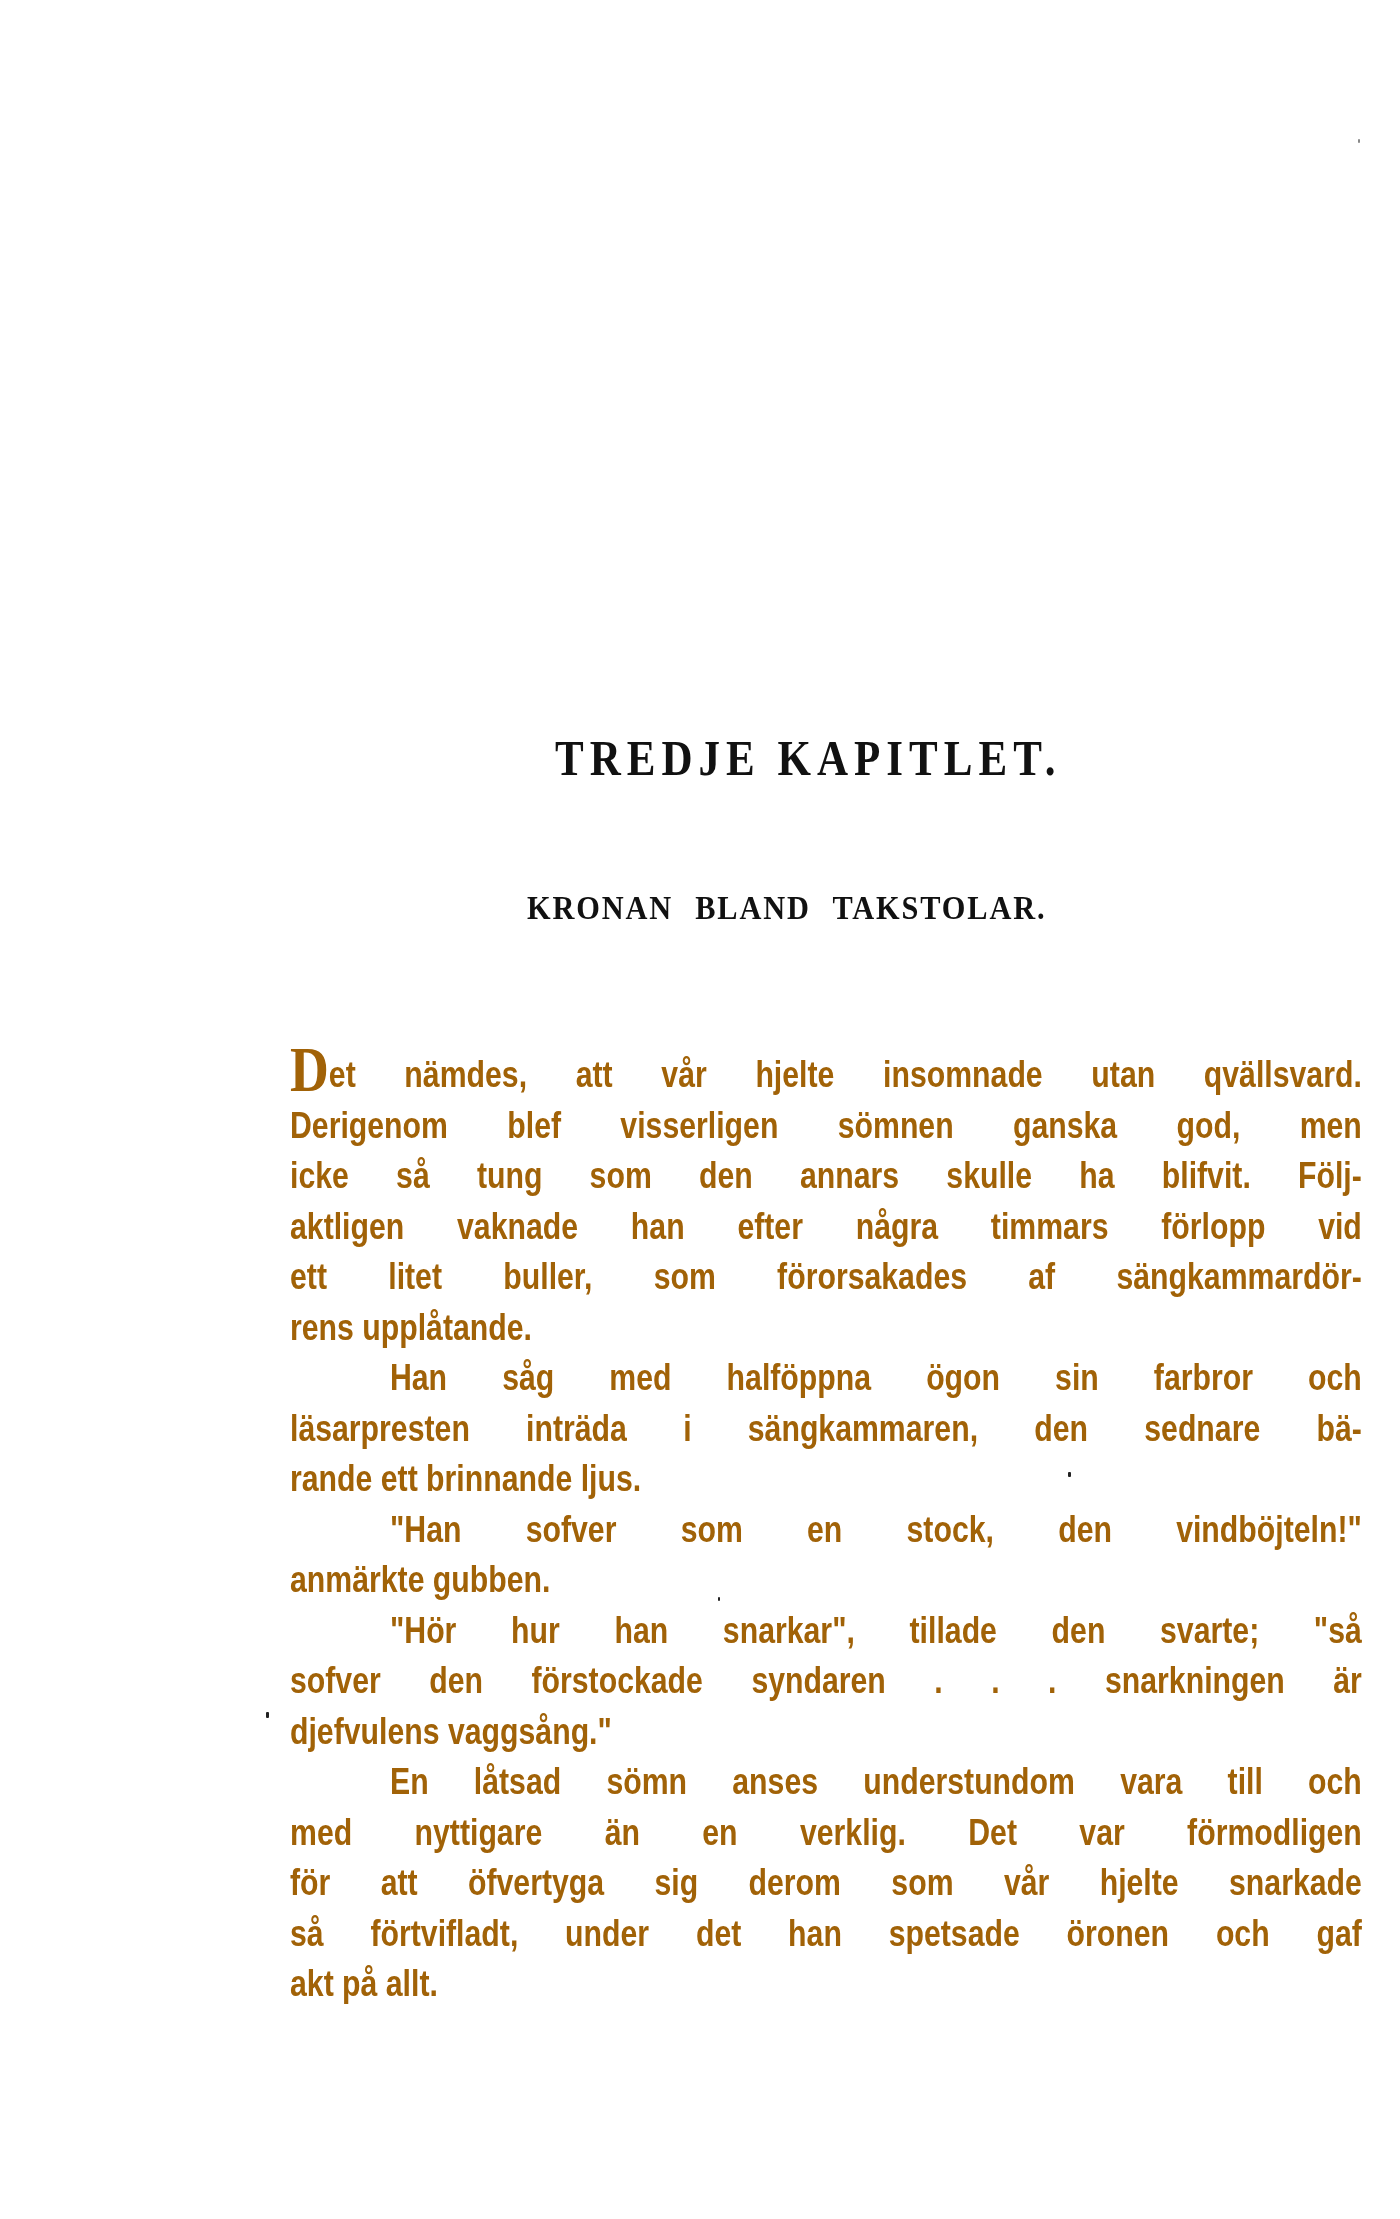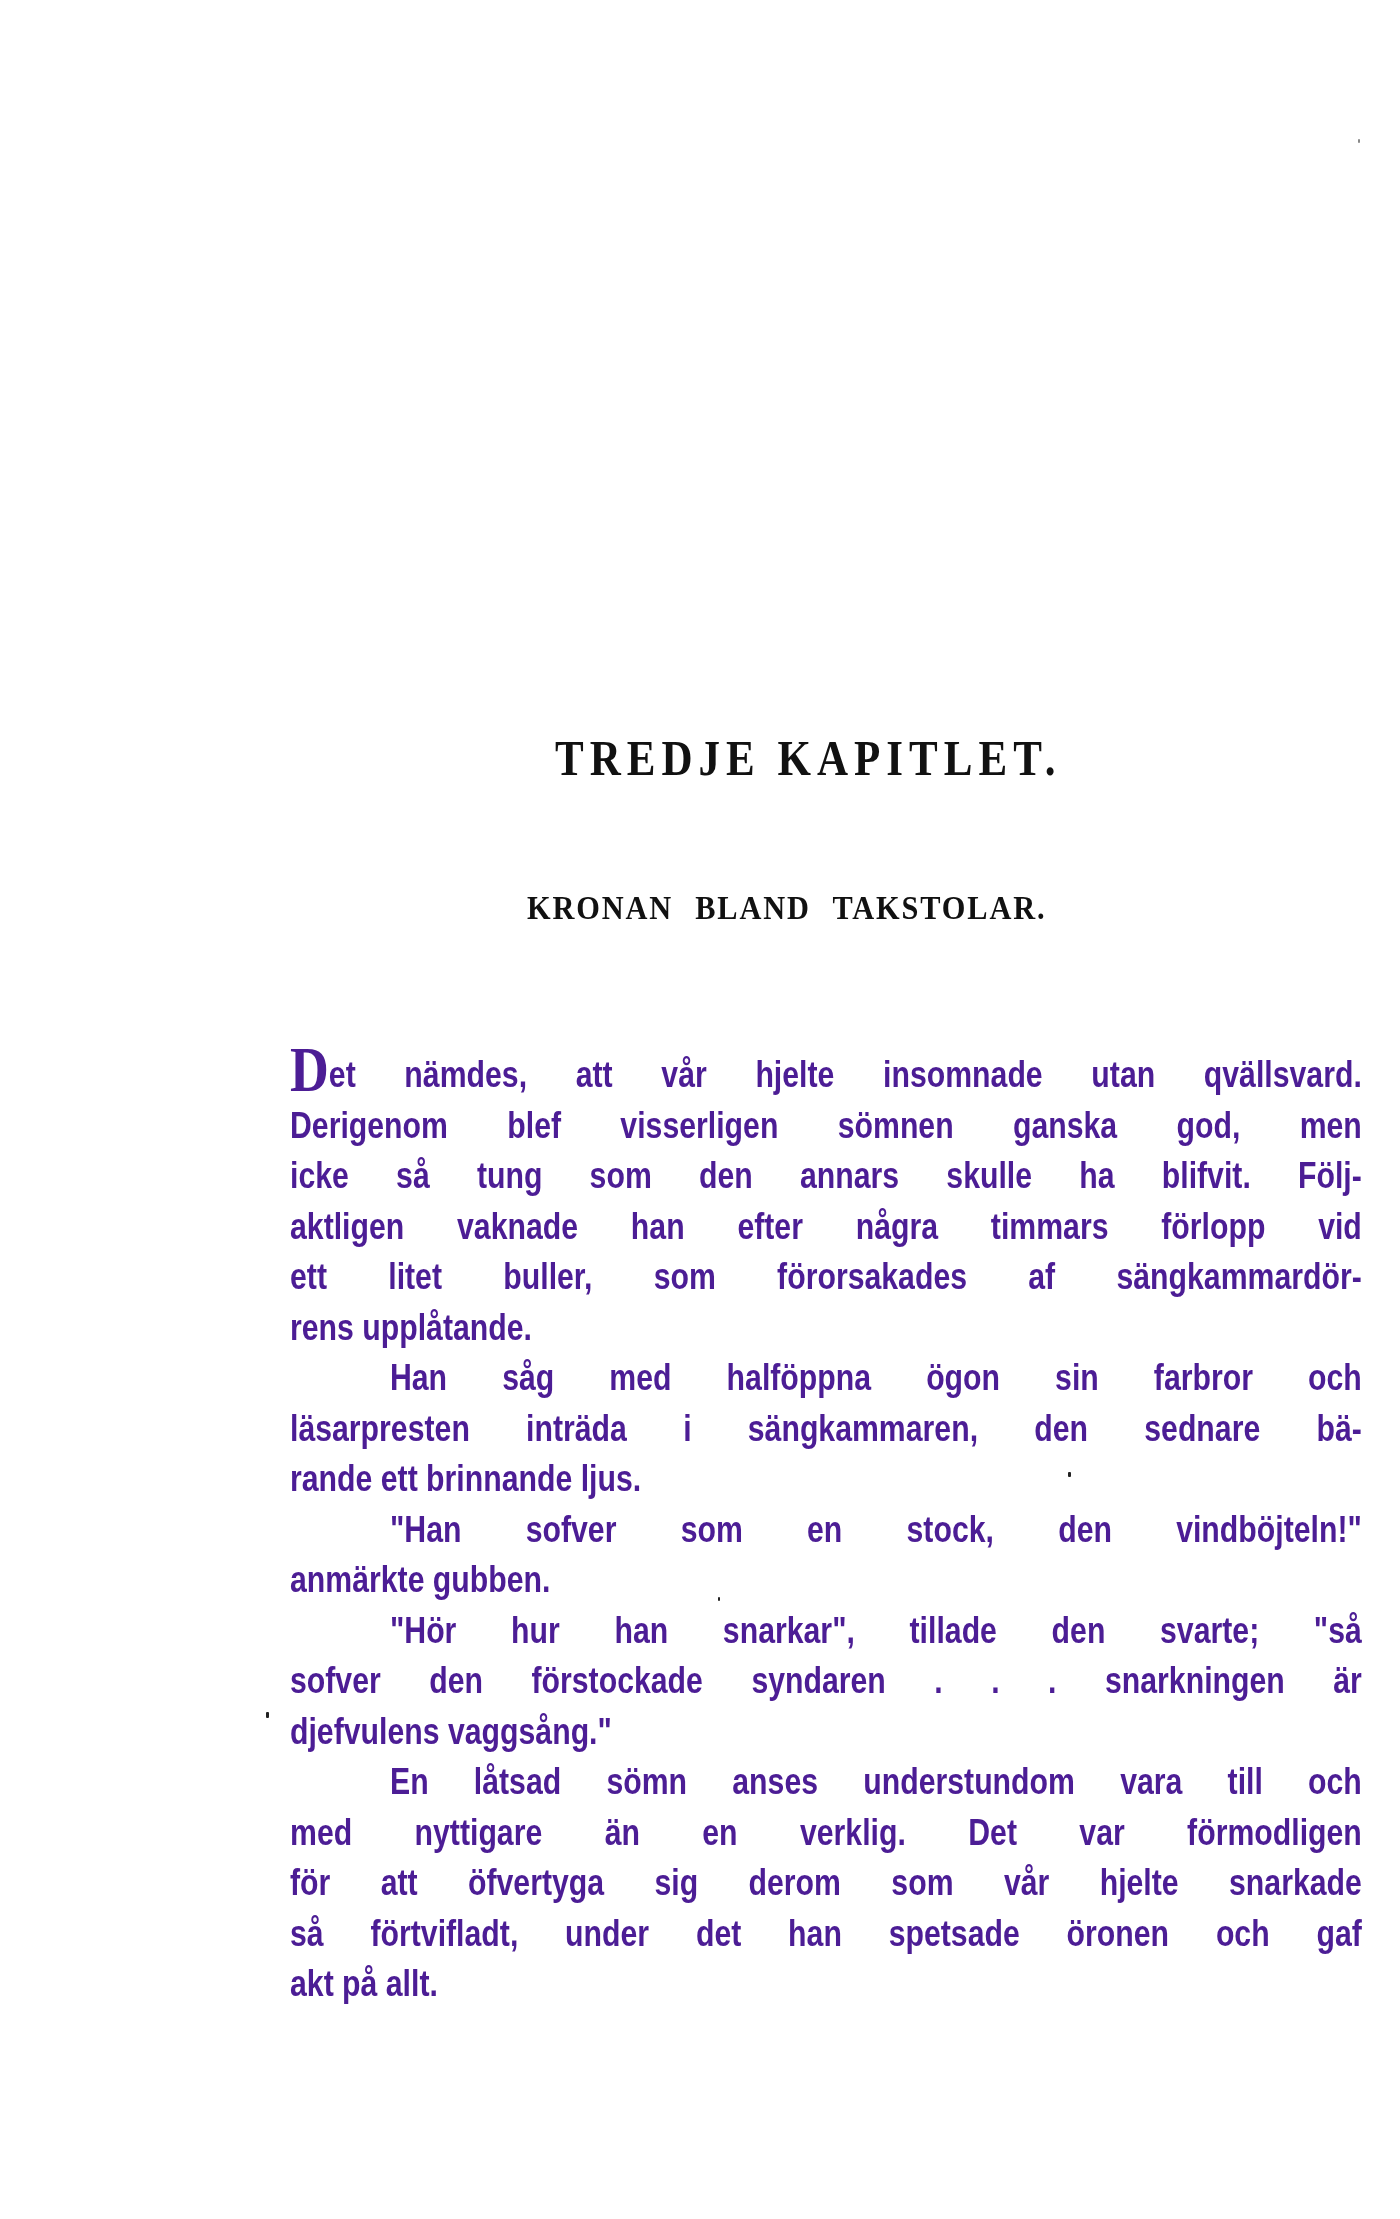--- a/index.html
+++ b/index.html
@@ -14,21 +14,21 @@
   .chapter-subtitle {
     position: absolute; left: 527px; top: 890px;
     font-family: "Liberation Serif", "DejaVu Serif", serif;
     font-weight: bold; font-size: 33px; letter-spacing: 2px; color: #111;
     white-space: nowrap; line-height: 36px; word-spacing: 14px;
     transform: scaleX(0.92); transform-origin: left top;
   }
   .body-text {
     position: absolute; left: 290px; top: 1050px; width: 1072px;
     font-family: "Liberation Sans Narrow", "Liberation Sans", "DejaVu Sans", sans-serif;
-    font-weight: bold; color: #4c1d95;
+    font-weight: bold; color: #a16207;
   }
   .line {
     display: block; height: 50.5px; line-height: 50.5px; font-size: 36px;
     white-space: nowrap; text-align: justify; text-align-last: justify;
     transform: scaleX(0.84); transform-origin: left center; width: 1276px;
   }
   .line.last { text-align-last: left; }
   .line.indent { padding-left: 119px; width: 1157px; }
   .dropcap { font-family: "Liberation Serif", "DejaVu Serif", serif; font-size: 64px; line-height: 40px; vertical-align: -4px; font-weight: bold; }
   .stray { position: absolute; background: #222; border-radius: 1px; }

